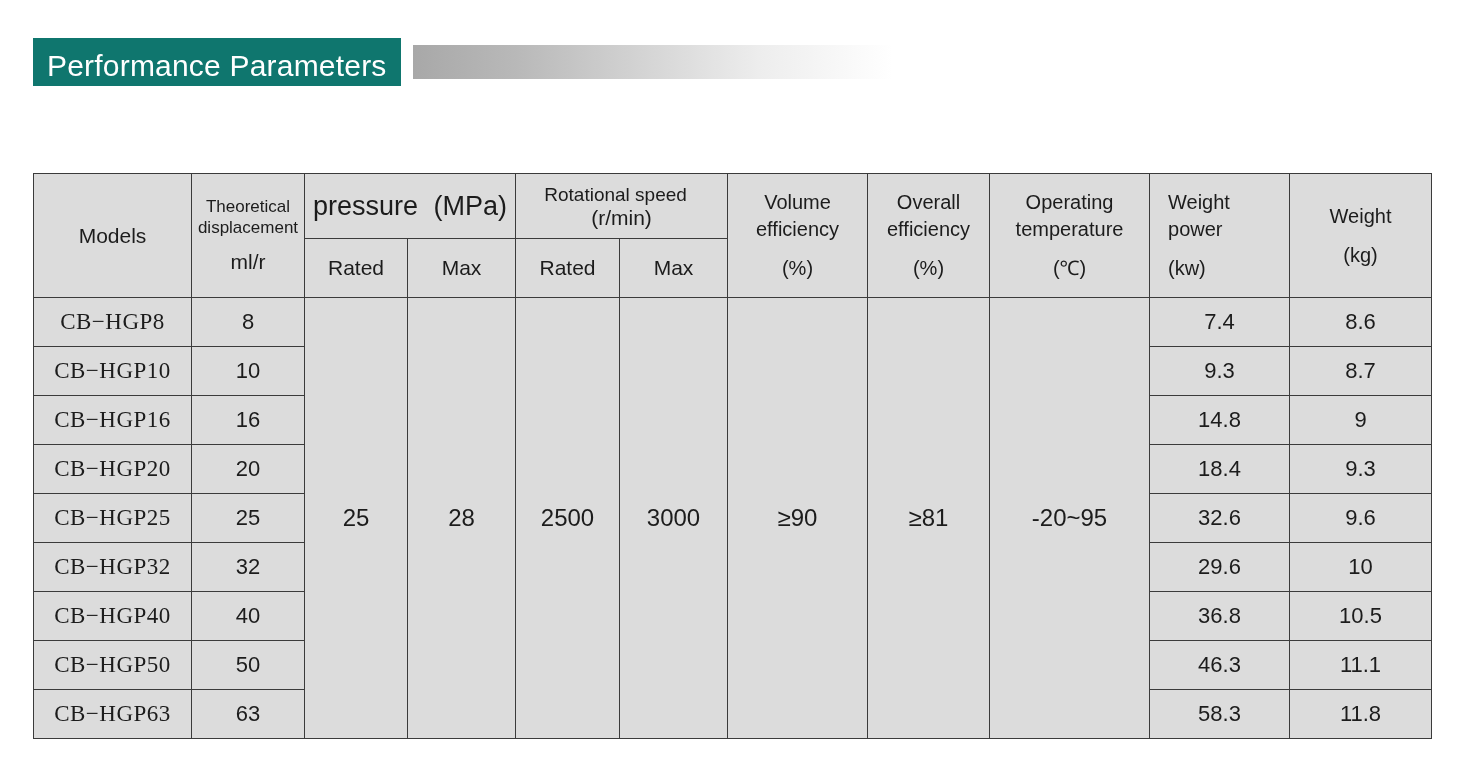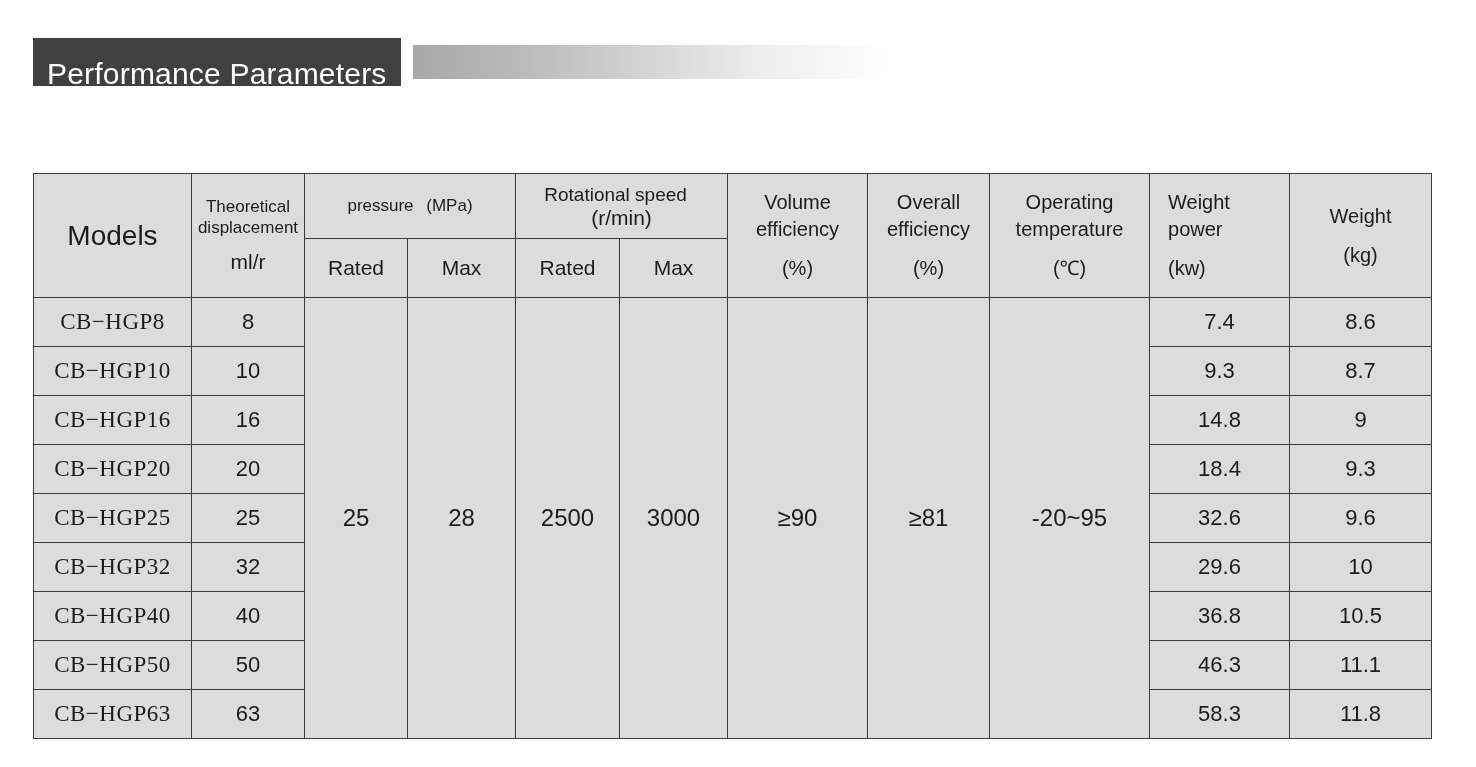--- a/index.html
+++ b/index.html
@@ -18,25 +18,25 @@
   
   .title-bar {
     position: absolute;
     left: 33px;
     top: 38px;
     display: flex;
     align-items: stretch;
     height: 48px;
   }
   .title-block {
-    background: #404040;
+    background: #0f766e;
     color: #ffffff;
     font-size: 30px;
     line-height: 48px;
-    padding: 12px 14px 0 14px;
+    padding: 4px 14px 0 14px;
     white-space: nowrap;
     letter-spacing: 0.2px;
   }
   .title-fade {
     width: 480px;
     height: 34px;
     align-self: flex-start;
     margin-top: 7px;
     margin-left: 12px;
     background: linear-gradient(to right, #a8a8a8 0%, #b9b9b9 22%, #d4d4d4 48%, #ededed 72%, #ffffff 100%);
@@ -57,23 +57,23 @@
   }
   table.spec th, table.spec td {
     border: 1px solid #3b3b3b;
     text-align: center;
     vertical-align: middle;
     font-weight: normal;
     color: #1c1c1c;
     background: #dcdcdc;
   }
   
-  .h-models      { width: 158px; font-size: 28px; }
+  .h-models      { width: 158px; font-size: 21px; }
   .h-displ       { width: 112px; font-size: 17px; line-height: 1.25; }
-  .h-pressure    { font-size: 17px; }
+  .h-pressure    { font-size: 27px; }
   .h-rot         { font-size: 21px; }
   .h-sub         { font-size: 21px; height: 54px; border-radius: 14px; }
   .h-tall        { font-size: 20px; line-height: 1.35; }
 
   .unit-big { font-size: 21px; }
   .unit-small { font-size: 20px; }
 
   .hdr-row1 td, .hdr-row1 th { height: 62px; }
   .hdr-row2 td, .hdr-row2 th { height: 56px; }
 

